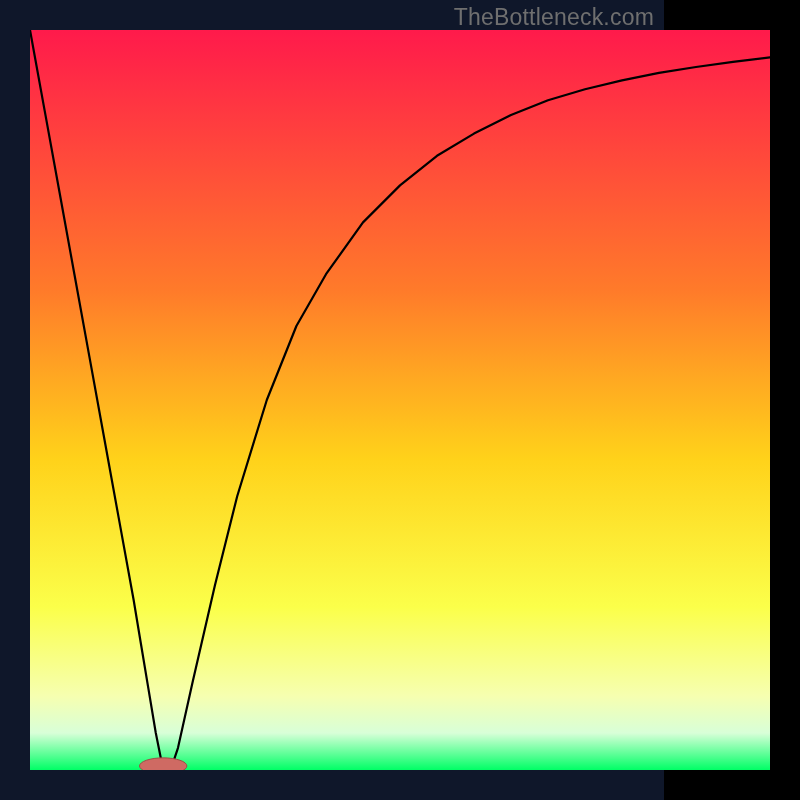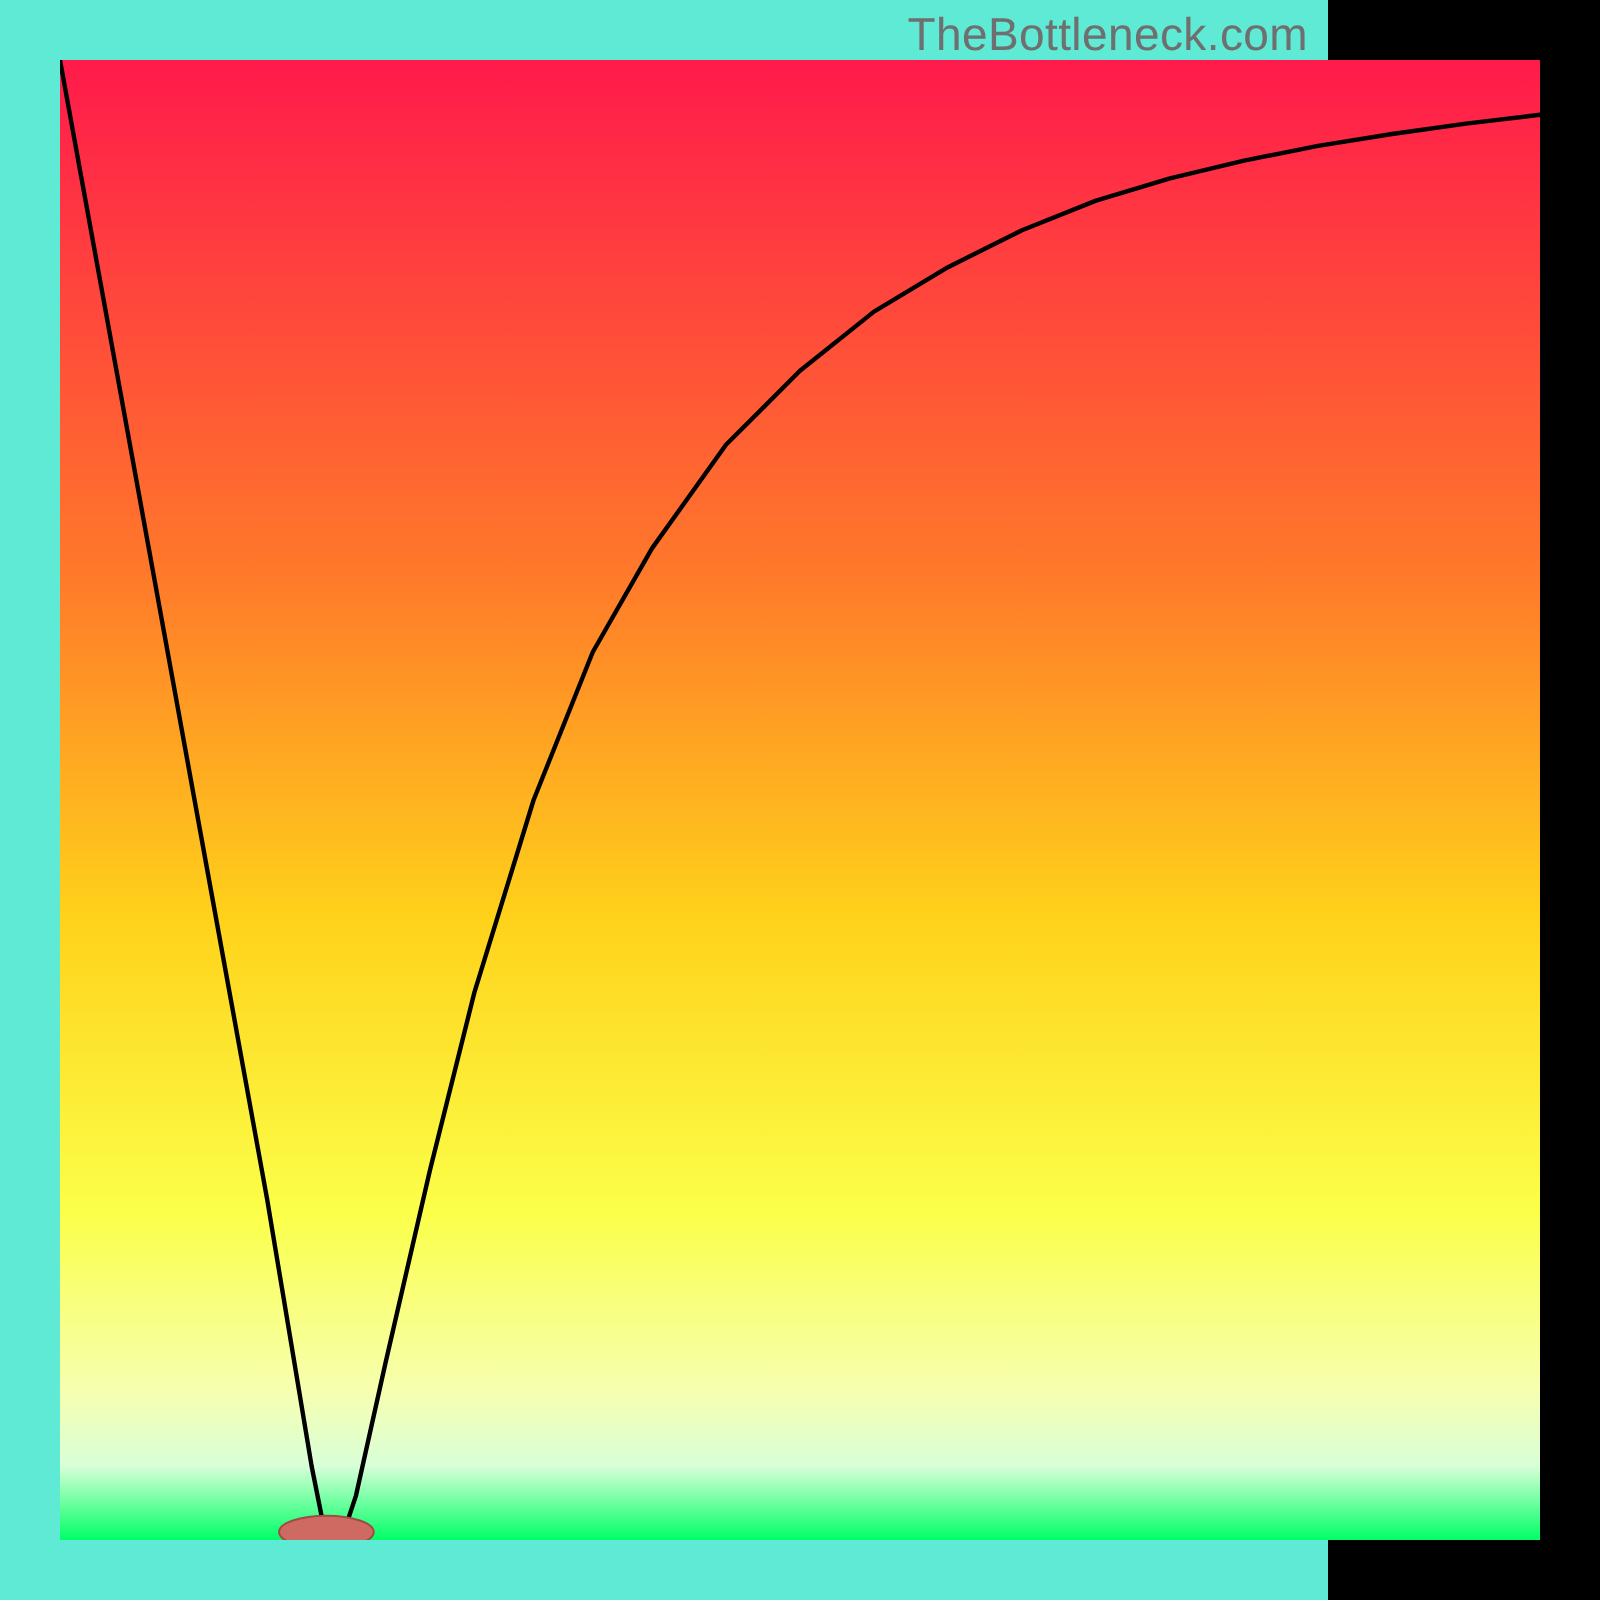--- a/index.html
+++ b/index.html
@@ -8,21 +8,21 @@
     width: 800px;
     height: 800px;
     overflow: hidden;
     background: #000;
     font-family: Arial, Helvetica, sans-serif;
   }
   .frame {
     position: relative;
     width: 664px;
     height: 800px;
-    background: #5eead4;
+    background: #0f172a;
   }
   .plot {
     position: absolute;
     left: 30px;
     top: 30px;
     width: 740px;
     height: 740px;
   }
   .watermark {
     position: absolute;

